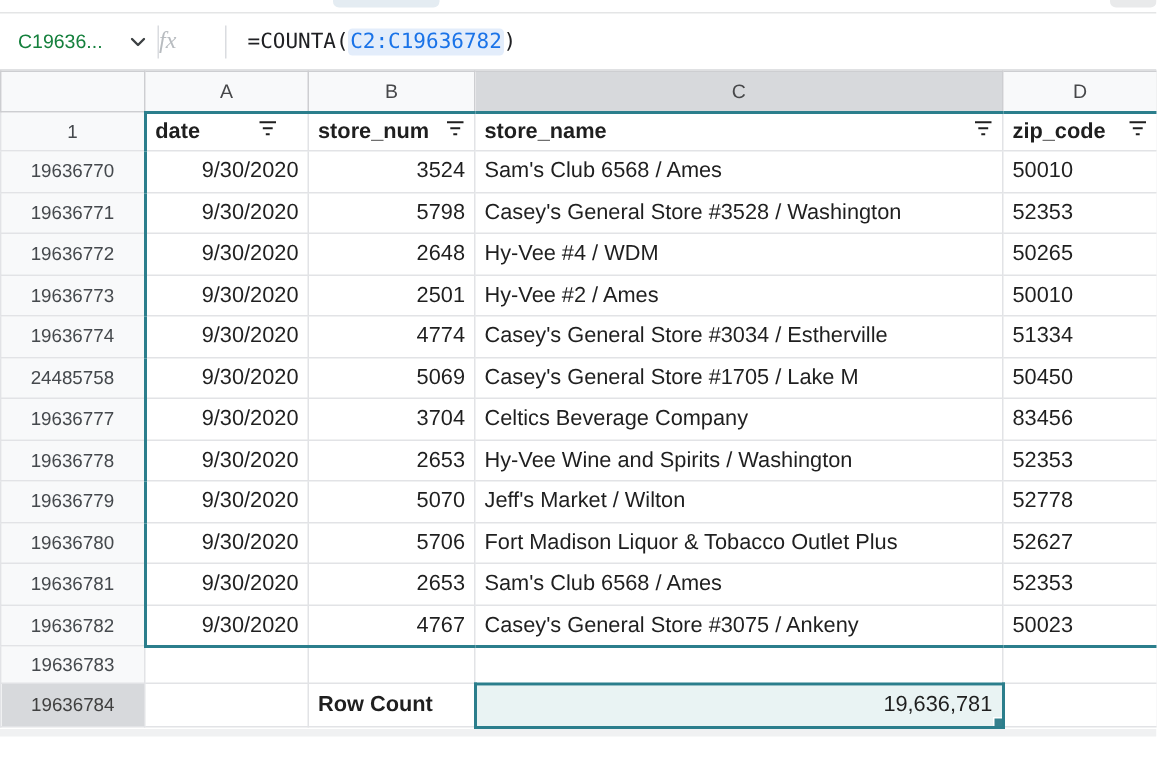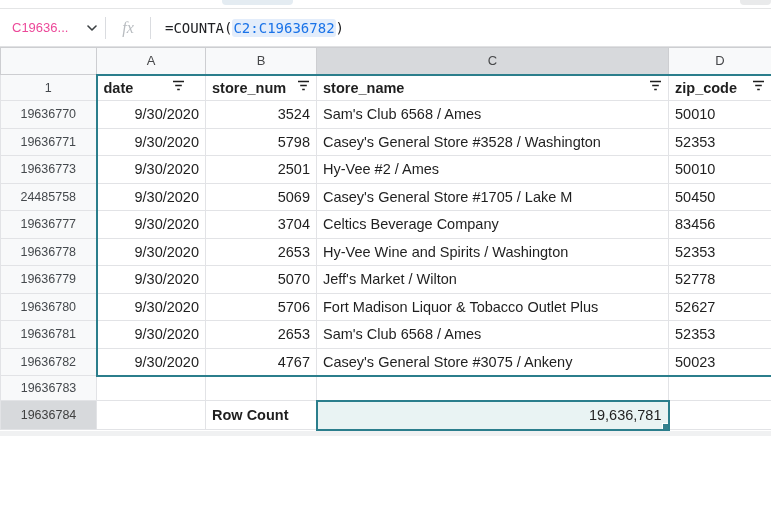--- a/index.html
+++ b/index.html
@@ -22,24 +22,24 @@
   .top-sliver{position:relative;height:9px;border-bottom:1px solid #e4e5e6;background:#fff;}
   .frag{position:absolute;top:0;height:5px;background:#e9eaeb;border-radius:0 0 4px 4px;}
   .frag.f1{left:222px;width:71px;background:#e4ecf2;}
   .frag.f2{left:740px;width:31px;}
 
   
   .formula-bar{height:38px;display:flex;align-items:center;background:#fff;
     border-bottom:1px solid #e0e1e3;}
   .name-box{width:105px;display:flex;align-items:center;justify-content:space-between;
     padding:0 8px 0 12px;height:100%;cursor:pointer;}
-  .name-box-text{font-size:13px;color:#ec4899;white-space:nowrap;}
+  .name-box-text{font-size:13px;color:#15803d;white-space:nowrap;}
   .chev svg{display:block;}
   .vdiv{width:1px;height:22px;background:#dadce0;}
-  .fx-wrap{width:44px;display:flex;align-items:center;justify-content:center;}
+  .fx-wrap{width:44px;display:flex;align-items:center;}
   .fx{font-family:"Liberation Serif",serif;font-style:italic;font-size:16px;color:#b8bcc0;}
   .formula{flex:1;display:flex;align-items:center;padding-left:14px;
     font-family:"DejaVu Sans Mono",monospace;font-size:14px;color:#202124;white-space:pre;}
   .formula .ref{color:var(--blue);background:var(--blue-bg);border-radius:3px;padding:1px 1px;}
 
   
   table{border-collapse:collapse;table-layout:fixed;width:771px;}
   col.gutter{width:96px;} col.ca{width:109px;} col.cb{width:111px;} col.cc{width:352px;} col.cd{width:103px;}
   th,td{border:1px solid var(--grid);overflow:hidden;white-space:nowrap;
     font-size:14.5px;font-weight:400;padding:0 6px;}
@@ -165,25 +165,39 @@
     <td class="txt">50010</td>
   </tr>
   <tr class="r">
     <th class="gut">19636771</th>
     <td class="num range-left">9/30/2020</td>
     <td class="num">5798</td>
     <td class="txt">Casey's General Store #3528 / Washington</td>
     <td class="txt">52353</td>
   </tr>
   <tr class="r">
+    <th class="gut">19636772</th>
+    <td class="num range-left">9/30/2020</td>
+    <td class="num">2648</td>
+    <td class="txt">Hy-Vee #4 / WDM</td>
+    <td class="txt">50265</td>
+  </tr>
+  <tr class="r">
     <th class="gut">19636773</th>
     <td class="num range-left">9/30/2020</td>
     <td class="num">2501</td>
     <td class="txt">Hy-Vee  #2 / Ames</td>
     <td class="txt">50010</td>
+  </tr>
+  <tr class="r">
+    <th class="gut">19636774</th>
+    <td class="num range-left">9/30/2020</td>
+    <td class="num">4774</td>
+    <td class="txt">Casey's General Store #3034 / Estherville</td>
+    <td class="txt">51334</td>
   </tr>
   <tr class="r">
     <th class="gut">24485758</th>
     <td class="num range-left">9/30/2020</td>
     <td class="num">5069</td>
     <td class="txt">Casey's General Store #1705 / Lake M</td>
     <td class="txt">50450</td>
   </tr>
   <tr class="r">
     <th class="gut">19636777</th>

